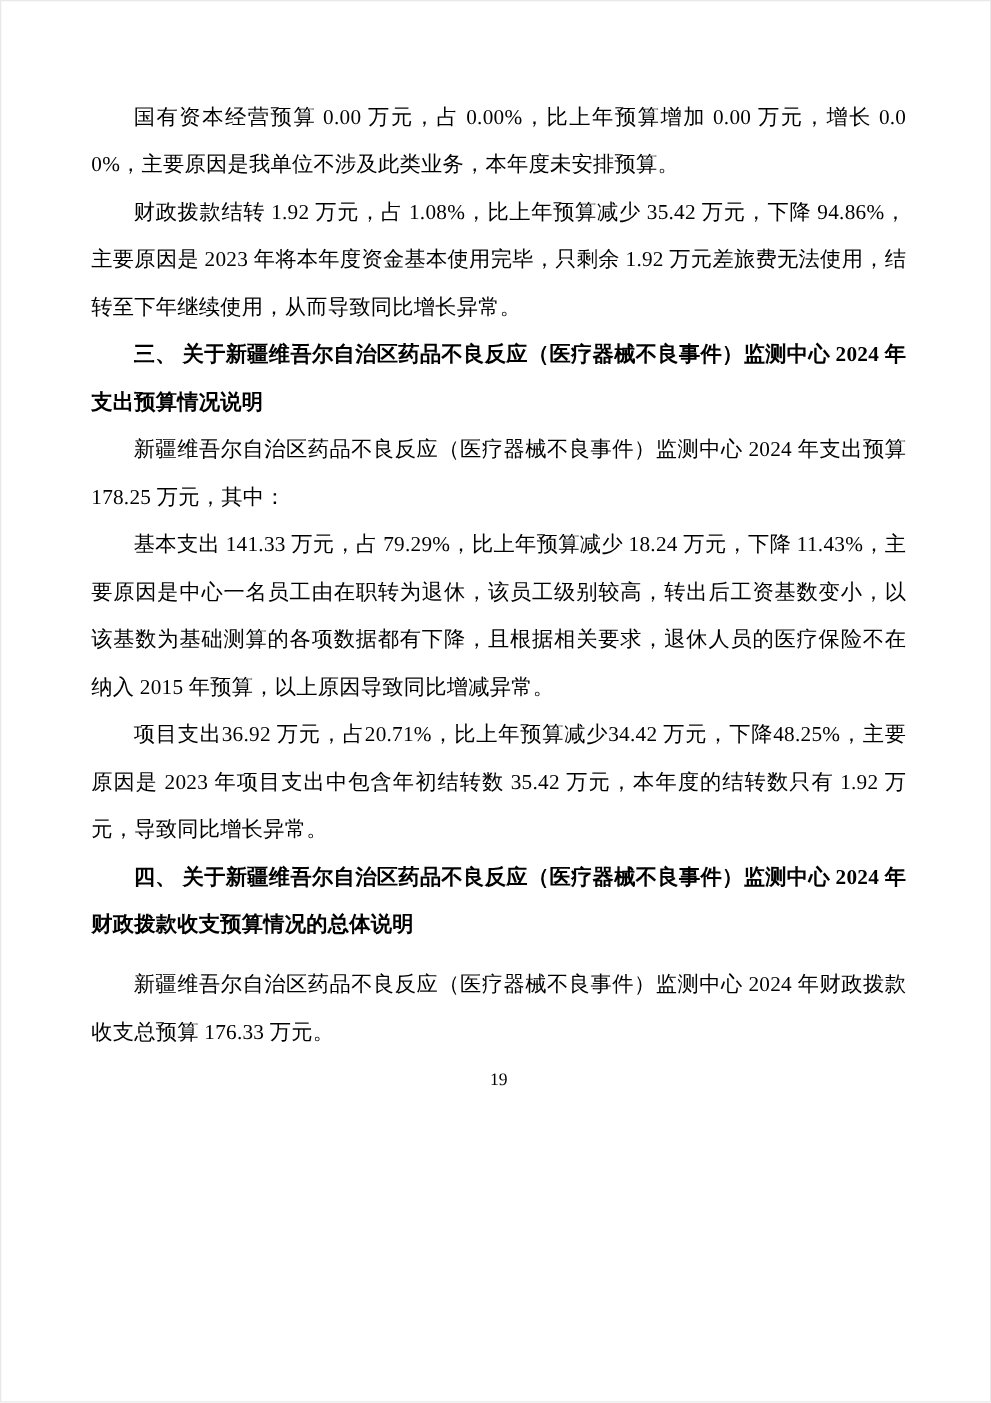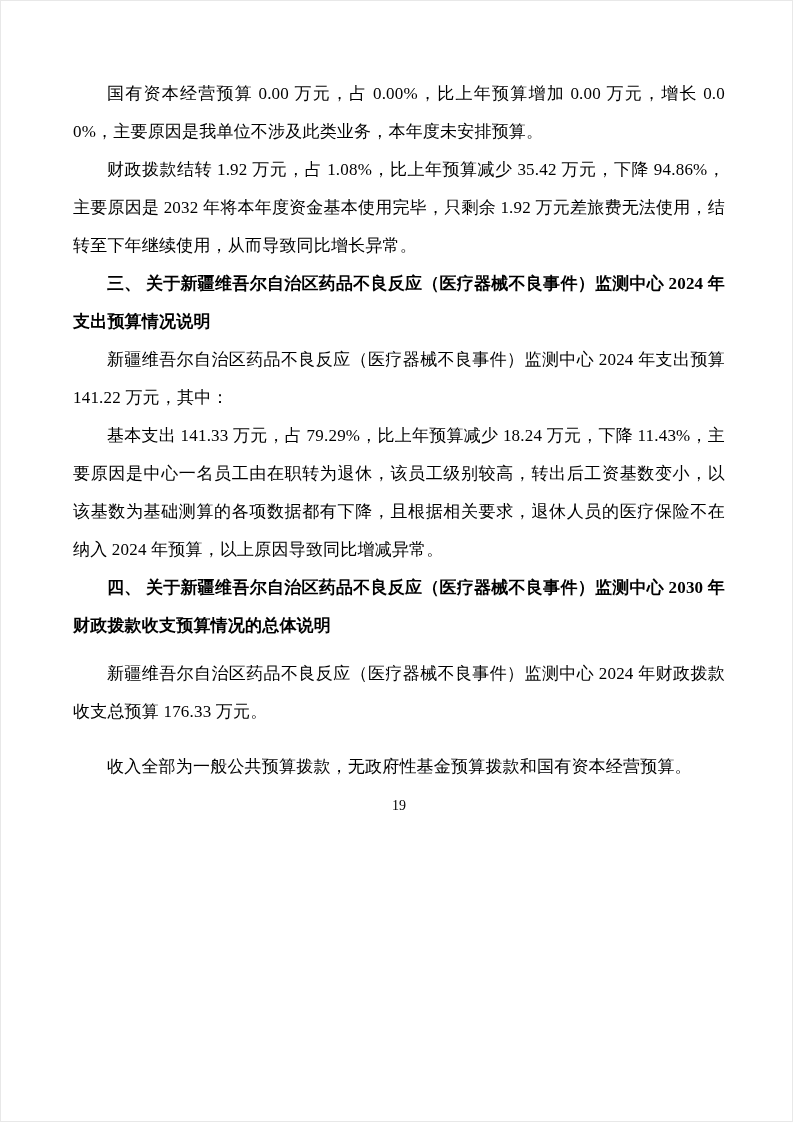--- a/index.html
+++ b/index.html
@@ -43,21 +43,21 @@
     font-size: 14px;
     line-height: 20px;
     font-family: Liberation Serif, serif;
   }
 </style>
 </head>
 <body>
 
 <div class="page">
   <p class="para">国有资本经营预算 0.00 万元，占 0.00%，比上年预算增加 0.00 万元，增长 0.00%，主要原因是我单位不涉及此类业务，本年度未安排预算。</p>
-  <p class="para">财政拨款结转 1.92 万元，占 1.08%，比上年预算减少 35.42 万元，下降 94.86%，主要原因是 2032 年将本年度资金基本使用完毕，只剩余 1.92 万元差旅费无法使用，结转至下年继续使用，从而导致同比增长异常。</p>
+  <p class="para">财政拨款结转 1.92 万元，占 1.08%，比上年预算减少 35.42 万元，下降 94.86%，主要原因是 2023 年将本年度资金基本使用完毕，只剩余 1.92 万元差旅费无法使用，结转至下年继续使用，从而导致同比增长异常。</p>
   <p class="para heading">三、 关于新疆维吾尔自治区药品不良反应（医疗器械不良事件）监测中心 2024 年支出预算情况说明</p>
-  <p class="para">新疆维吾尔自治区药品不良反应（医疗器械不良事件）监测中心 2024 年支出预算 141.22 万元，其中：</p>
-  <p class="para">基本支出 141.33 万元，占 79.29%，比上年预算减少 18.24 万元，下降 11.43%，主要原因是中心一名员工由在职转为退休，该员工级别较高，转出后工资基数变小，以该基数为基础测算的各项数据都有下降，且根据相关要求，退休人员的医疗保险不在纳入 2024 年预算，以上原因导致同比增减异常。</p>
-  <p class="para heading">四、 关于新疆维吾尔自治区药品不良反应（医疗器械不良事件）监测中心 2030 年财政拨款收支预算情况的总体说明</p>
+  <p class="para">新疆维吾尔自治区药品不良反应（医疗器械不良事件）监测中心 2024 年支出预算 178.25 万元，其中：</p>
+  <p class="para">基本支出 141.33 万元，占 79.29%，比上年预算减少 18.24 万元，下降 11.43%，主要原因是中心一名员工由在职转为退休，该员工级别较高，转出后工资基数变小，以该基数为基础测算的各项数据都有下降，且根据相关要求，退休人员的医疗保险不在纳入 2015 年预算，以上原因导致同比增减异常。</p>
+  <p class="para">项目支出36.92 万元，占20.71%，比上年预算减少34.42 万元，下降48.25%，主要原因是 2023 年项目支出中包含年初结转数 35.42 万元，本年度的结转数只有 1.92 万元，导致同比增长异常。</p>
+  <p class="para heading">四、 关于新疆维吾尔自治区药品不良反应（医疗器械不良事件）监测中心 2024 年财政拨款收支预算情况的总体说明</p>
   <p class="para gap-md">新疆维吾尔自治区药品不良反应（医疗器械不良事件）监测中心 2024 年财政拨款收支总预算 176.33 万元。</p>
-  <p class="para gap-lg">收入全部为一般公共预算拨款，无政府性基金预算拨款和国有资本经营预算。</p>
   <div class="page-number">19</div>
 </div>
 
 </body></html>

